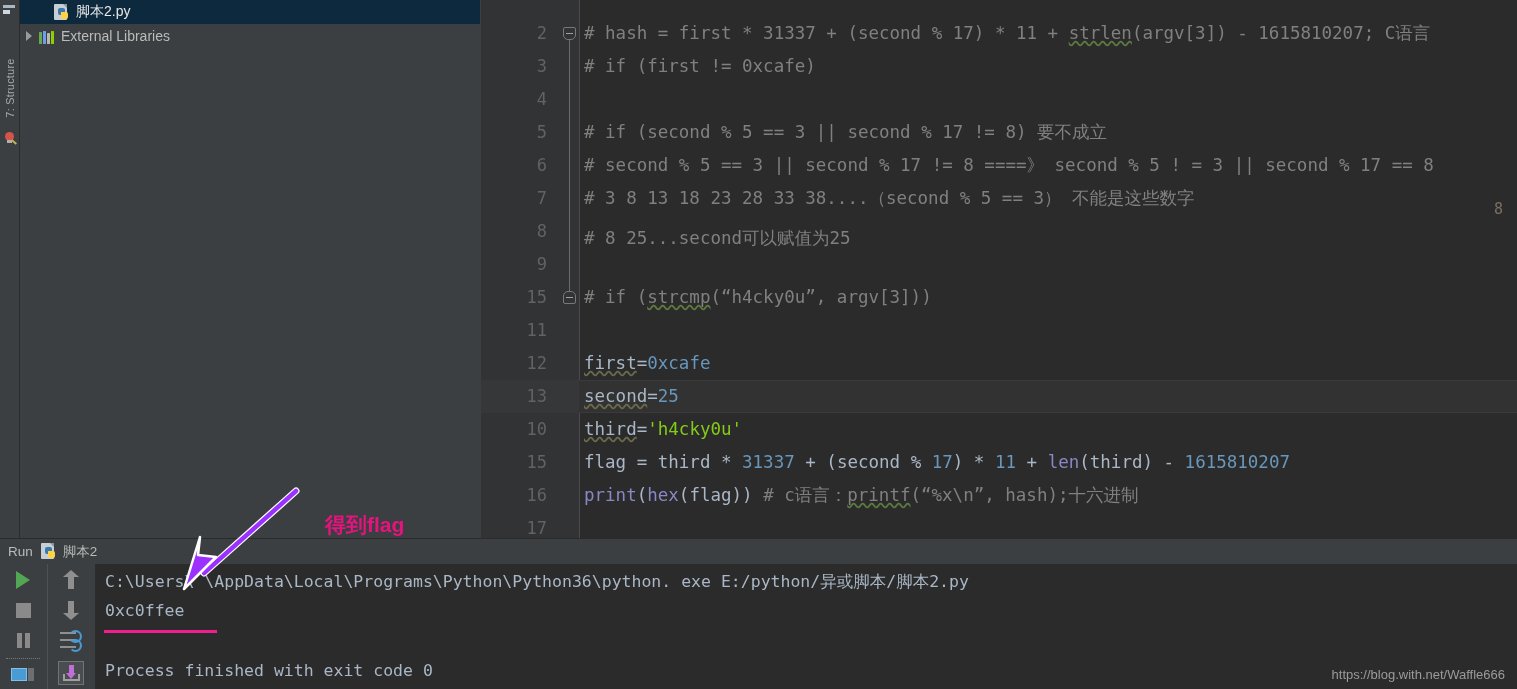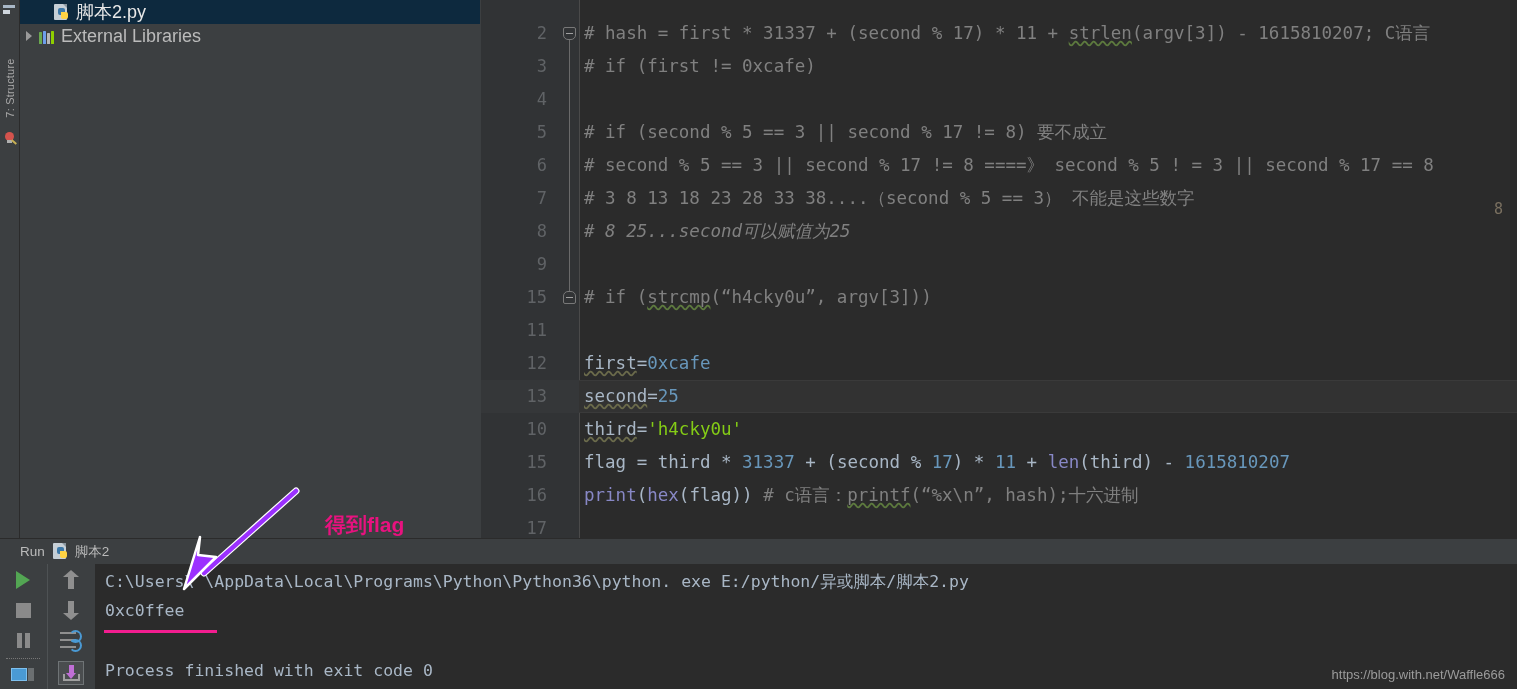--- a/index.html
+++ b/index.html
@@ -67,21 +67,21 @@
     position: absolute; left: 20px; top: 0;
     width: 460px; height: 538px;
     background: #3c3f41;
     overflow: hidden;
   }
   .tree-row {
     position: relative;
     height: 24px;
     display: flex;
     align-items: center;
-    font-size: 18px;
+    font-size: 14px;
     color: #bbbbbb;
     white-space: nowrap;
   }
   .tree-row.selected {
     background: #0d293e;
   }
   .tree-arrow {
     width: 18px; display:flex; align-items:center; justify-content:center;
     flex: none;
   }
@@ -204,21 +204,21 @@
   .run-window {
     position: absolute; left: 0; top: 538px;
     width: 1517px; height: 151px;
     background: #3c3f41;
     border-top: 1px solid #2b2b2b;
   }
   .run-header {
     position: absolute; left: 0; top: 0;
     height: 25px; width: 100%;
     display: flex; align-items: center;
-    padding-left: 20px;
+    padding-left: 8px;
     box-sizing: border-box;
     font-size: 13.5px;
     color: #bbbbbb;
   }
   .run-header .py-icon { margin: 0 5px 0 8px; }
   .run-sidebar {
     position: absolute; left: 0; top: 25px;
     width: 95px; height: 126px;
     background: #3c3f41;
     border-right: 1px solid #2b2b2b;
@@ -370,21 +370,21 @@
         <div class="line codeline" style="top: 50px; left: 98px;"><span class="cmt"># if (first != 0xcafe)</span></div>
         <div class="lnum" style="top: 83px; left: 0px;">4</div>
         <div class="line codeline" style="top: 83px; left: 98px;"></div>
         <div class="lnum" style="top: 116px; left: 0px;">5</div>
         <div class="line codeline" style="top: 116px; left: 98px;"><span class="cmt"># if (second % 5 == 3 || second % 17 != 8) 要不成立</span></div>
         <div class="lnum" style="top: 149px; left: 0px;">6</div>
         <div class="line codeline" style="top: 149px; left: 98px;"><span class="cmt"># second % 5 == 3 || second % 17 != 8   ====》  second % 5 ! = 3 || second % 17 == 8</span></div>
         <div class="lnum" style="top: 182px; left: 0px;">7</div>
         <div class="line codeline" style="top: 182px; left: 98px;"><span class="cmt"># 3  8  13  18  23  28  33  38....（second % 5 == 3） 不能是这些数字</span></div>
         <div class="lnum" style="top: 215px; left: 0px;">8</div>
-        <div class="line codeline" style="top: 215px; left: 98px; font-style: italic;"><span class="cmt"># 8  25...second可以赋值为25</span></div>
+        <div class="line codeline" style="top: 222px; left: 98px;"><span class="cmt"># 8  25...second可以赋值为25</span></div>
         <div class="lnum" style="top: 248px; left: 0px;">9</div>
         <div class="line codeline" style="top: 248px; left: 98px;"></div>
         <div class="lnum" style="top: 281px; left: 0px;">15</div>
         <div class="line codeline" style="top: 281px; left: 98px;"><span class="cmt"># if (</span><span class="cmt typo">strcmp</span><span class="cmt">(“h4cky0u”, argv[3]))</span></div>
         <div class="lnum" style="top: 314px; left: 0px;">11</div>
         <div class="line codeline" style="top: 314px; left: 98px;"></div>
         <div class="lnum" style="top: 347px; left: 0px;">12</div>
         <div class="line codeline" style="top: 347px; left: 98px;"><span class="idn typo2">first</span><span class="idn">=</span><span class="num">0xcafe</span></div>
         <div class="gut-hl" style="top: 380px;"></div>
         <div class="cur-line-hl" style="top: 380px; left: 98px;"></div>

